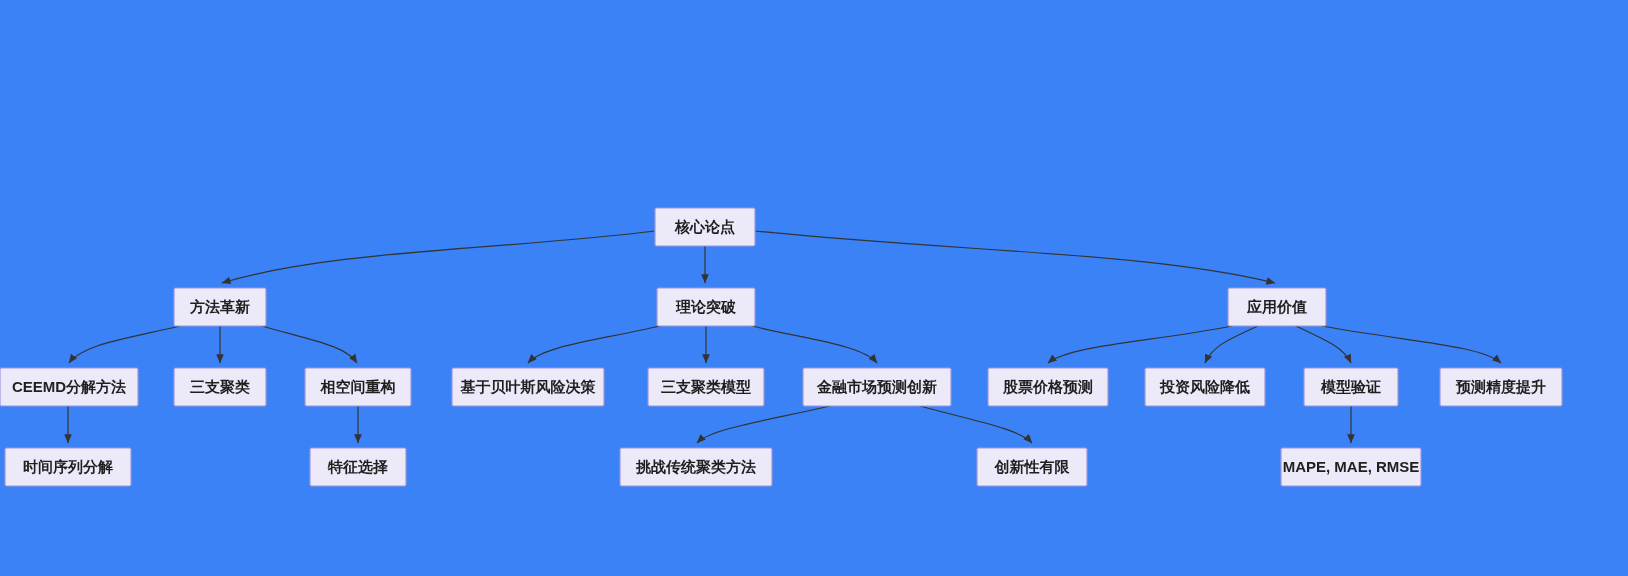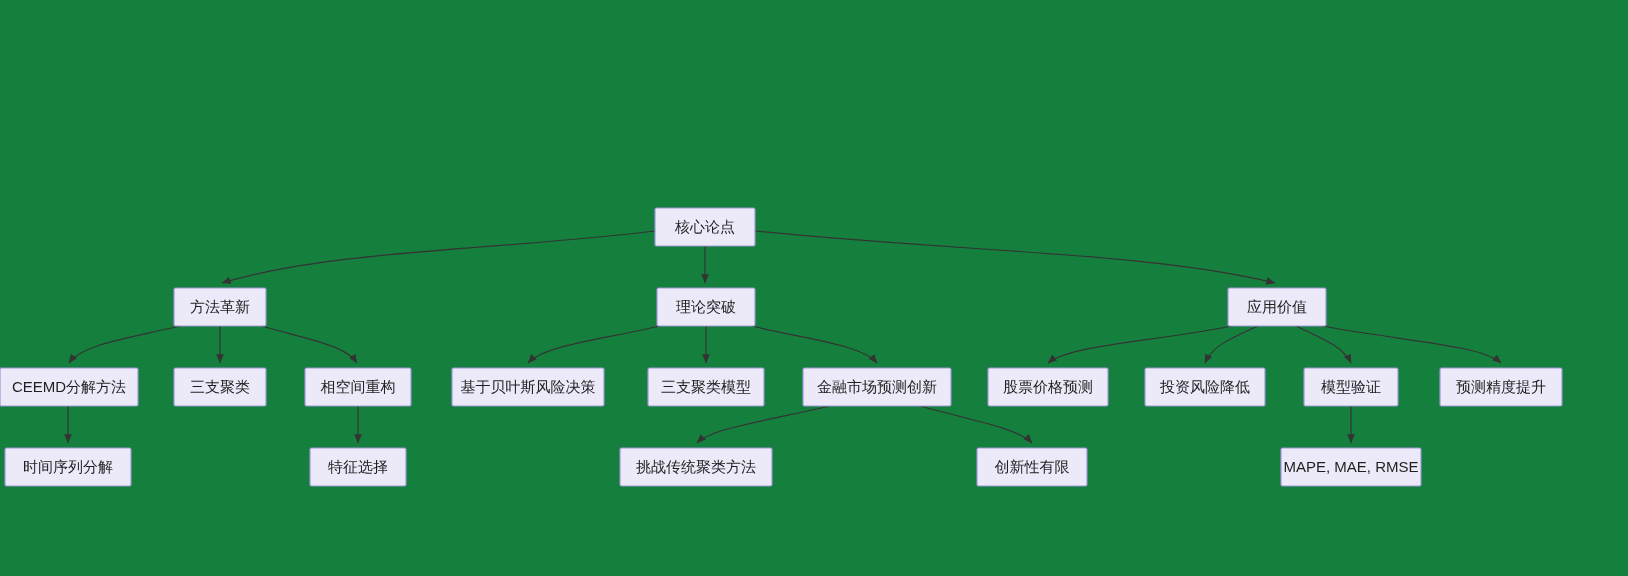--- a/index.html
+++ b/index.html
@@ -10,21 +10,22 @@
   body {
     width: 1628px;
     height: 576px;
     overflow: hidden;
     font-family: "Liberation Sans", "DejaVu Sans", sans-serif;
   }
   #diagram-root {
     position: relative;
     width: 1628px;
     height: 576px;
-    background: #15803d;
+    background: #3b82f6;
+    font-weight: bold;
   }
   svg#flowchart {
     display: block;
     width: 1628px;
     height: 576px;
   }
   .node-rect {
     fill: #ECEAF9;
     stroke: #9D95D8;
     stroke-width: 1.2;

